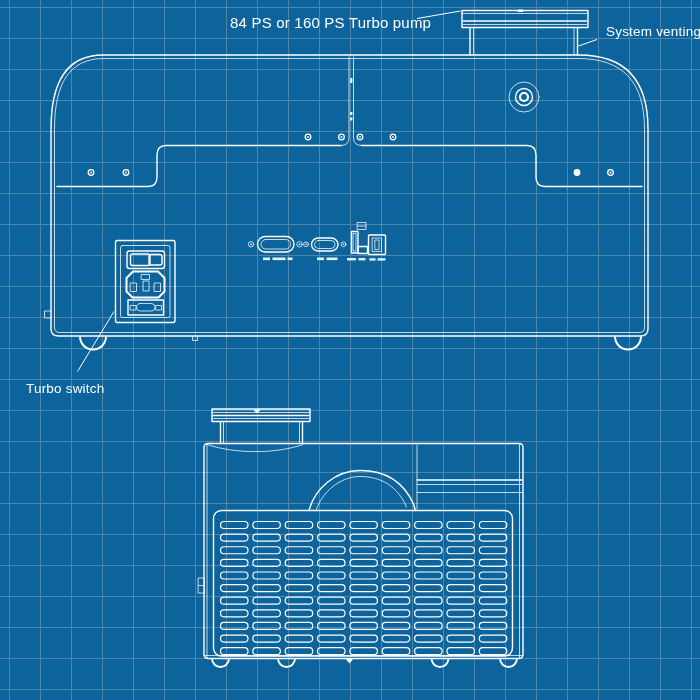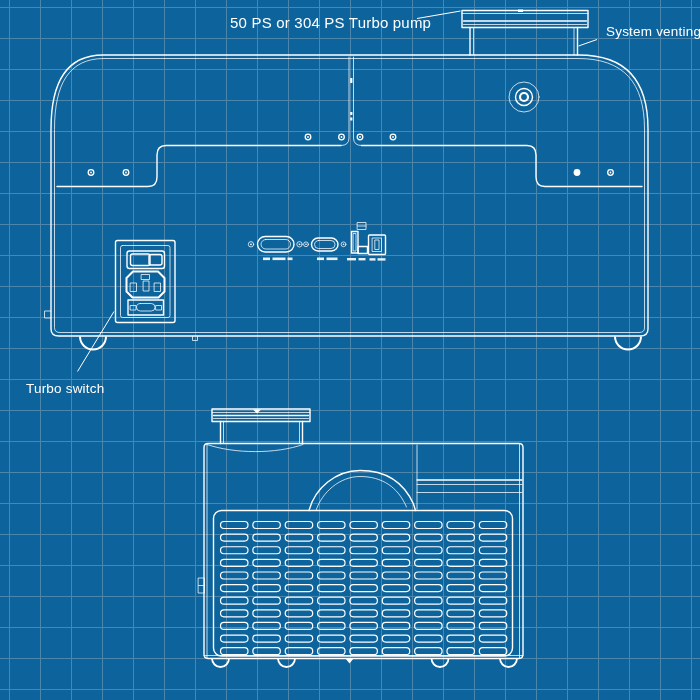--- a/index.html
+++ b/index.html
@@ -326,16 +326,16 @@
       <path class="mark" d="M345.5,658.5 L349.5,663.5 L353.5,658.5 Z"></path>
     </g>
 
     <g stroke="#fff" stroke-width="1" fill="none">
       <path d="M417,18.5 L460.5,11"></path>
       <path d="M597,39.5 L578.5,46"></path>
       <path d="M114,311.5 L77.5,371.5"></path>
     </g>
   </svg>
 
-  <div class="label turbo">50 PS or 304 PS Turbo pump</div>
+  <div class="label turbo">84 PS or 160 PS Turbo pump</div>
   <div class="label venting">System venting</div>
   <div class="label mainswitch">Turbo switch</div>
 </div>
 
 </body></html>

